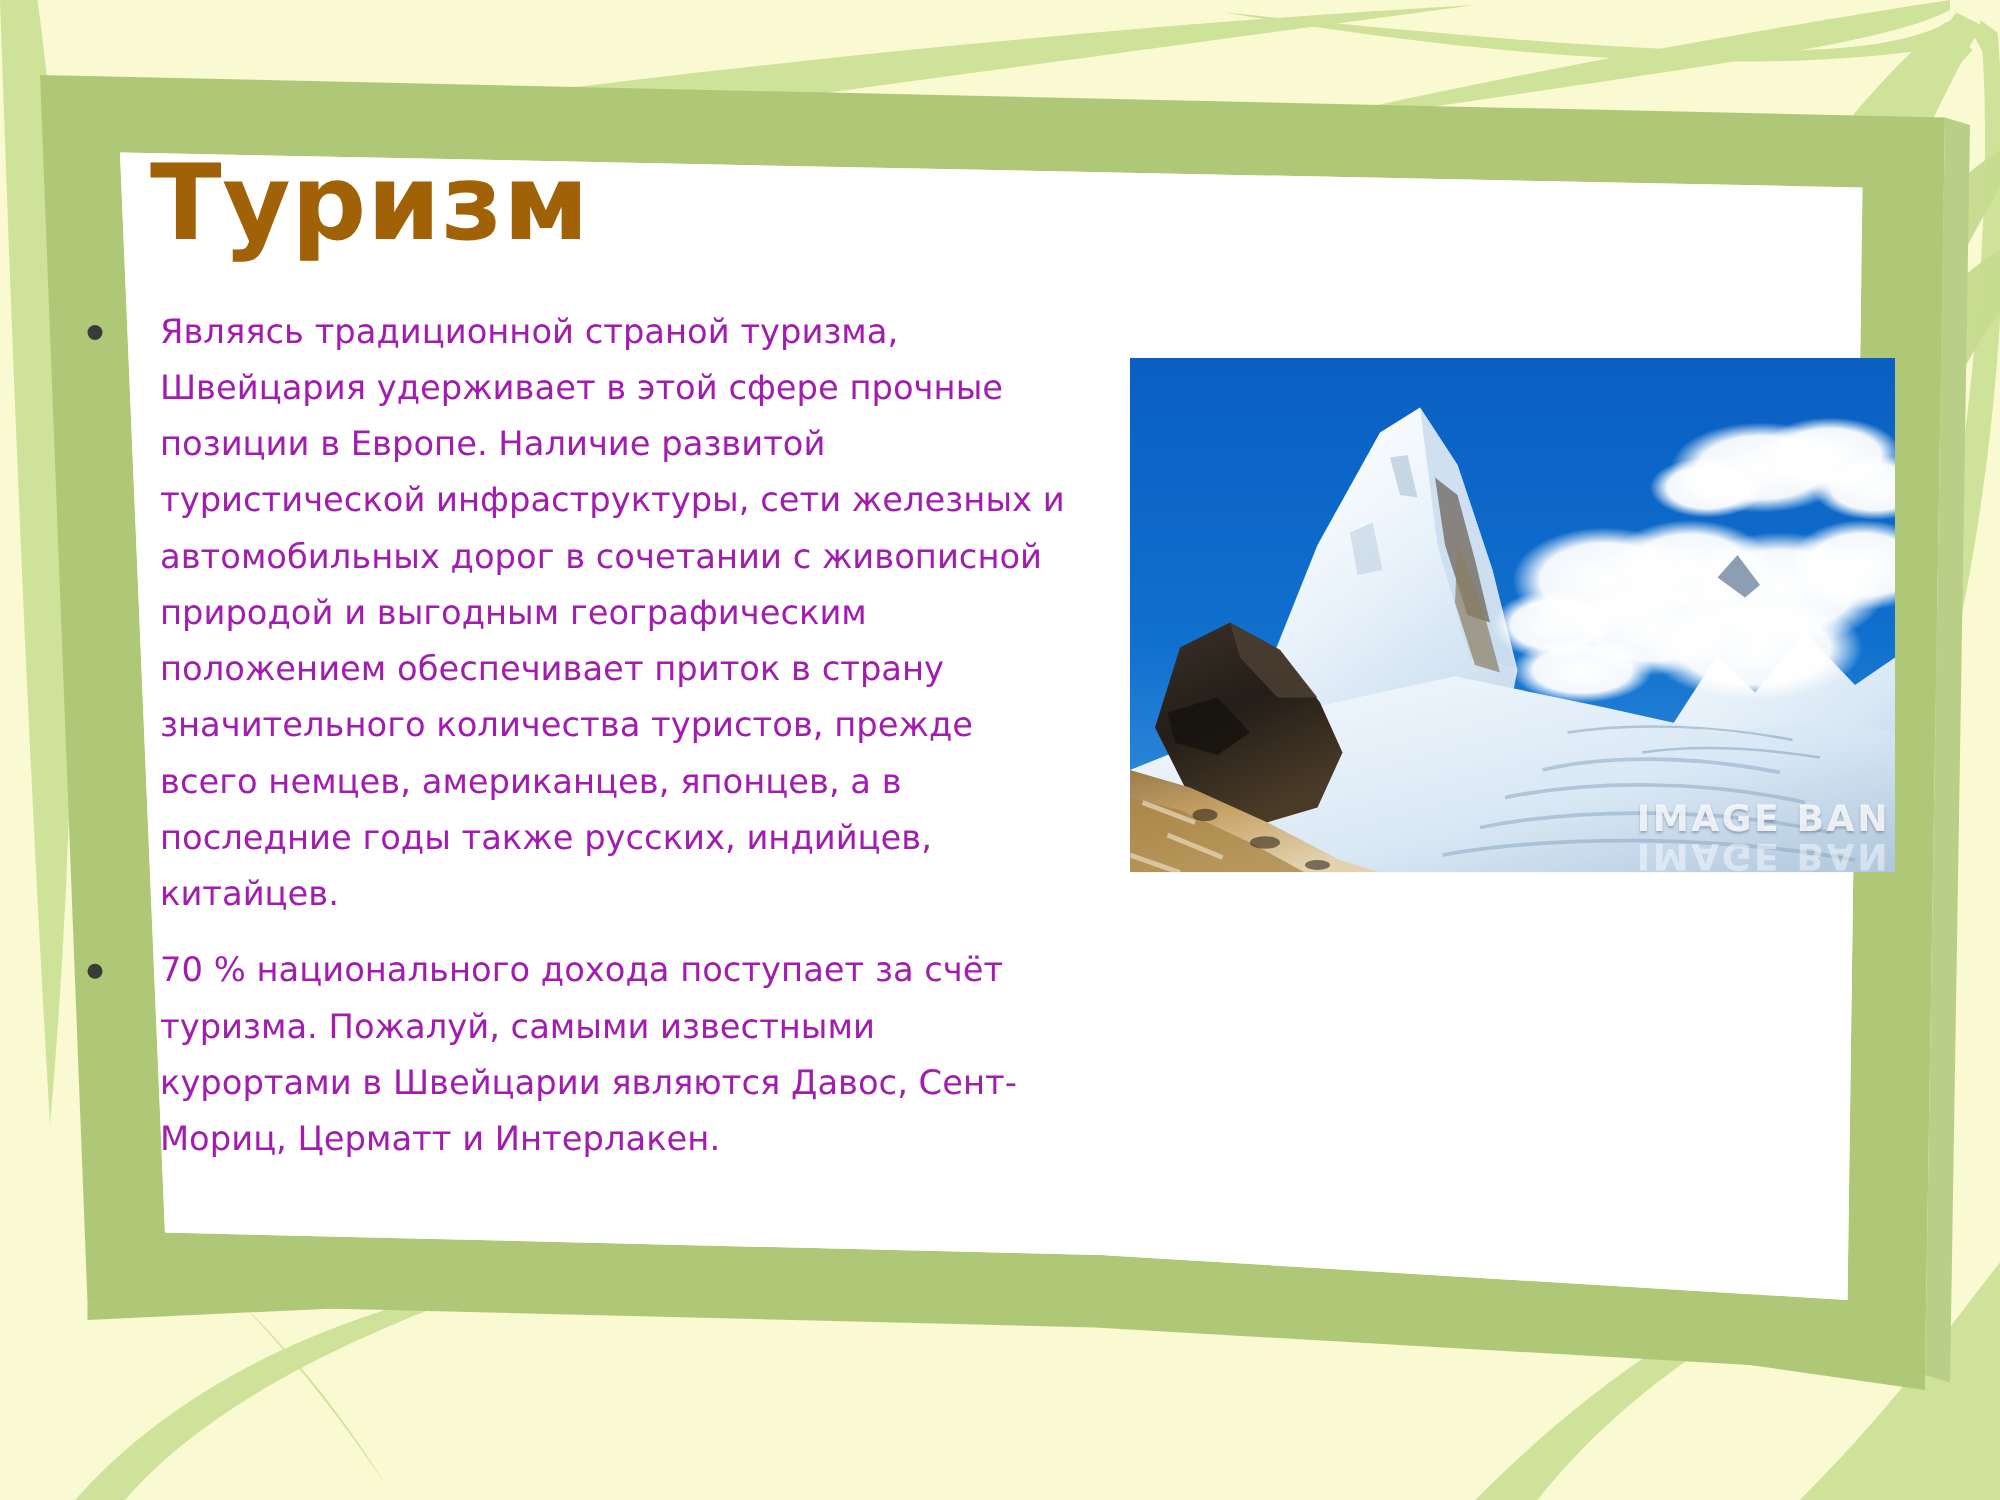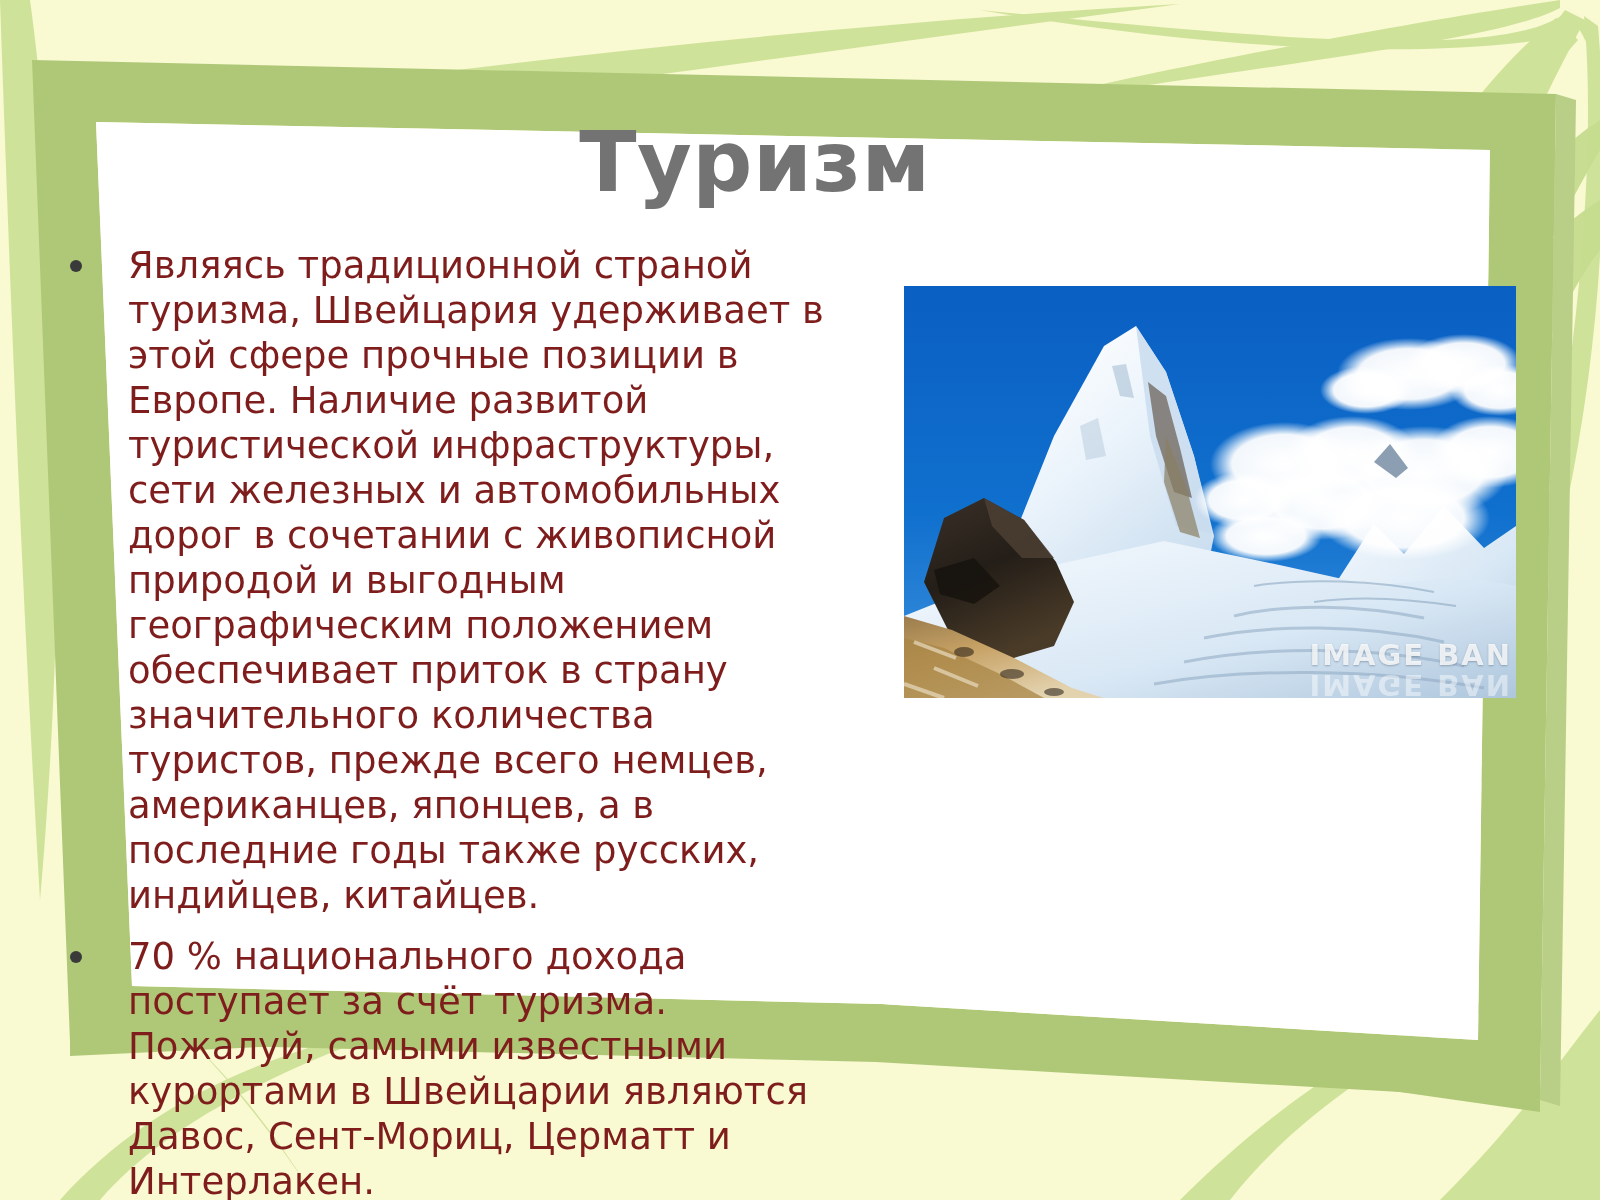--- a/index.html
+++ b/index.html
@@ -28,42 +28,41 @@
     left: 0; top: 0;
     width: 1600px;
     height: 1200px;
   }
   
   .title {
     position: absolute;
     left: 120px;
     top: 118px;
     width: 1270px;
-    text-align: center;
     font-size: 84px;
     font-weight: bold;
-    color: #737373;
+    color: #a16207;
     letter-spacing: 0.5px;
     line-height: 1.05;
     white-space: nowrap;
   }
   
   .body-block {
     position: absolute;
     left: 62px;
     top: 243px;
     width: 790px;
   }
   .bullet-item {
     position: relative;
     padding-left: 66px;
     margin-bottom: 16px;
-    font-size: 37px;
+    font-size: 27px;
     line-height: 45px;
-    color: #7f1d1d;
+    color: #a21caf;
     text-align: left;
   }
   .bullet-item .dot {
     position: absolute;
     left: 8px;
     top: 17px;
     width: 12px;
     height: 12px;
     border-radius: 50%;
     background: #3A3A3A;

